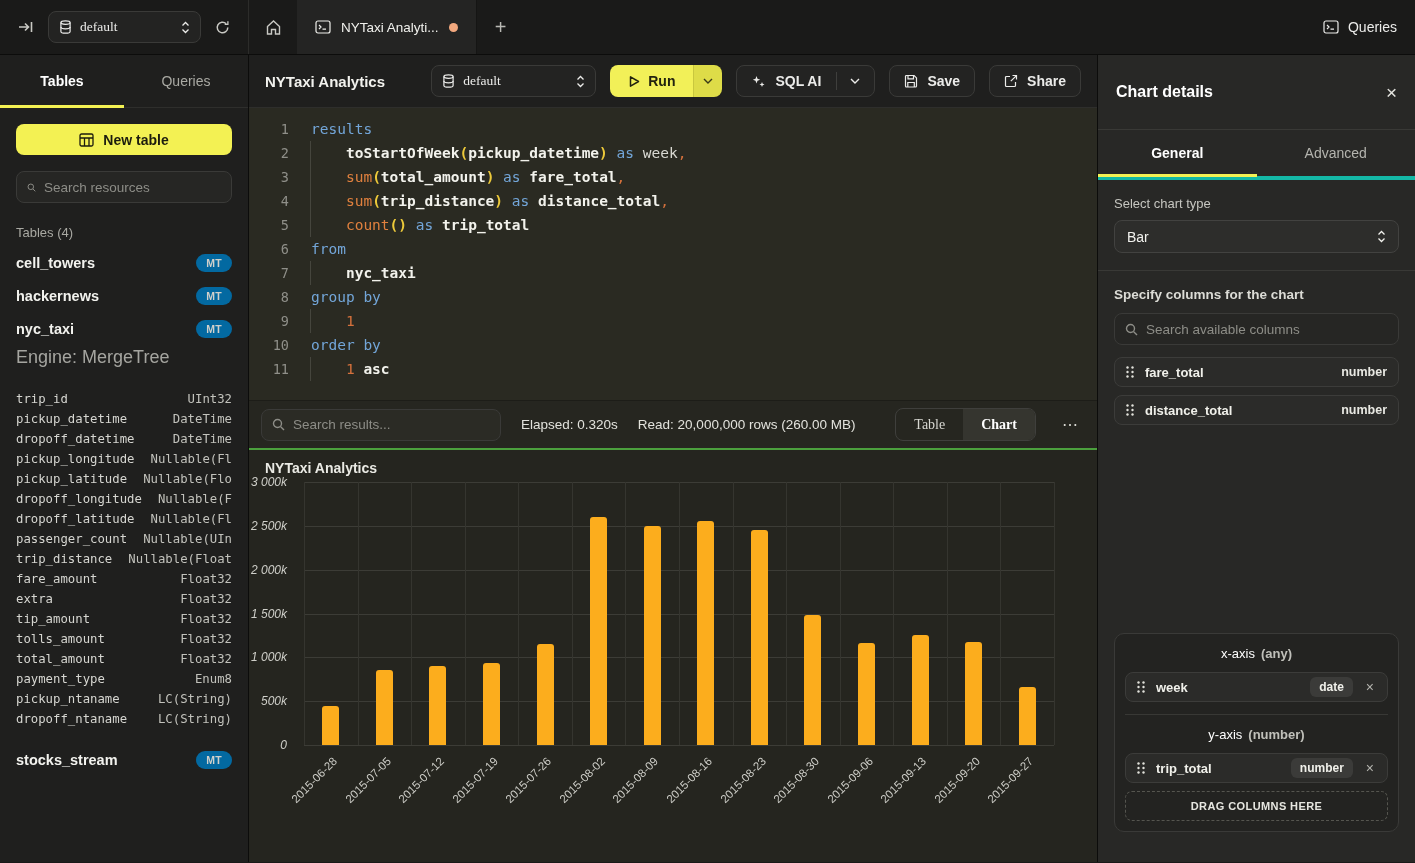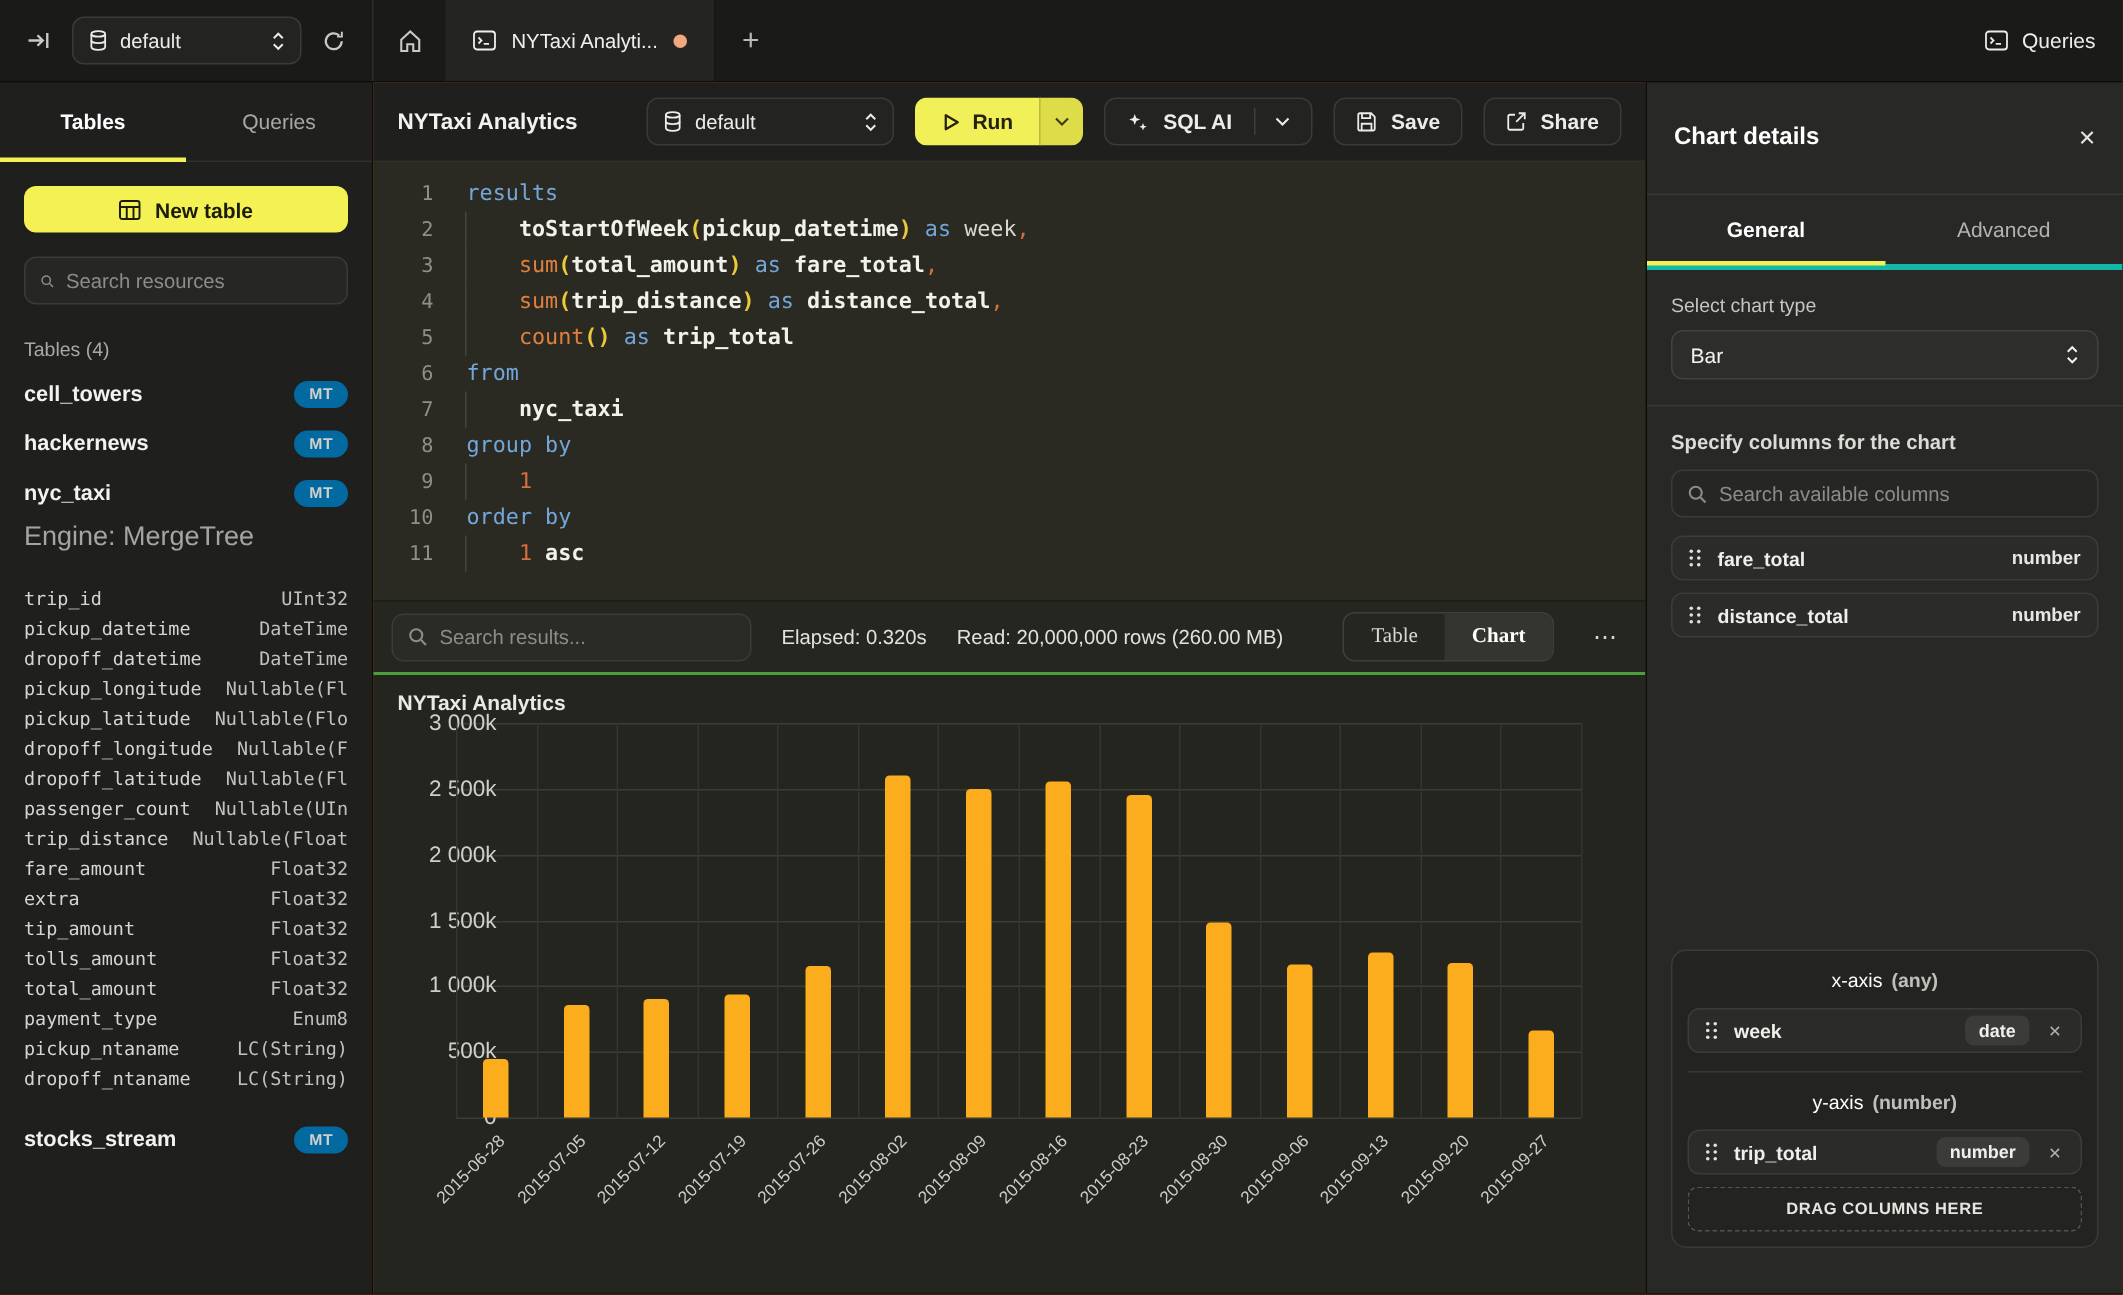--- a/index.html
+++ b/index.html
@@ -5,21 +5,21 @@
   * { margin:0; padding:0; box-sizing:border-box; }
   html,body { width:1415px; height:863px; overflow:hidden; background:#191918; color:#ececea;
               font-family:"Liberation Sans", sans-serif; font-size:14px; }
   svg { display:block; }
 
   
   .topbar { height:55px; display:flex; align-items:stretch; background:#1a1a19; border-bottom:1px solid #0c0c0b; }
   .topbar-left { width:249px; display:flex; align-items:center; gap:10px; padding:0 14px; border-right:1px solid #2c2c2a; }
   .icon-btn { background:none; border:none; color:#c9c9c4; cursor:pointer; display:flex; align-items:center; justify-content:center; padding:4px; }
   .db-select { flex:1; height:32px; display:flex; align-items:center; gap:8px; padding:0 10px; background:#232322; border:1px solid #3a3a38; border-radius:8px; color:#ececea; cursor:pointer; }
-  .db-select .lbl { flex:1; text-align:left; font-size:13.5px; }
+  .db-select .lbl { flex:1; text-align:left; font-size:13.5px;font-family:Liberation Serif, serif; }
   .tabstrip { flex:1; display:flex; align-items:stretch; }
   .home-btn { width:48px; display:flex; align-items:center; justify-content:center; color:#c9c9c4; background:none; border:none; cursor:pointer; }
   .tab { display:flex; align-items:center; gap:10px; padding:0 18px; background:#242423; color:#f0f0ec; border:none; border-right:1px solid #151514; cursor:pointer; font-size:13.5px; }
   .tab .dot { width:9px; height:9px; border-radius:50%; background:#f2a87e; }
   .newtab-btn { width:48px; background:none; border:none; color:#b9b9b4; font-size:20px; cursor:pointer; }
   .topbar-right { display:flex; align-items:center; padding:0 18px; }
   .queries-btn { display:flex; align-items:center; gap:9px; background:none; border:none; color:#ececea; font-size:14px; cursor:pointer; }
 
   
   .content { display:flex; height:807px; }
@@ -38,21 +38,21 @@
   .section-label { margin:22px 0 6px; color:#a9a9a3; font-size:13px; }
   .tbl-row { height:33px; display:flex; align-items:center; justify-content:space-between; cursor:pointer; }
   .tbl-name { font-size:14.5px; font-weight:700; color:#f2f2ee; }
   .mt-badge { background:#0369a1; color:#d0d0cb; font-size:10.5px; font-weight:700; padding:3px 10px; border-radius:10px; letter-spacing:.3px; }
   .engine-line { font-size:18px; color:#a5a5a0; margin:2px 0 21px; }
   .col-row { display:flex; justify-content:space-between; font-family:"DejaVu Sans Mono", monospace; font-size:12.3px; line-height:20px; color:#d6d6d1; white-space:nowrap; overflow:hidden; }
   .col-row .ctype { color:#c2c2bc; }
   .cols-wrap { margin-bottom:14px; }
 
   
-  .main { width:848px; display:flex; flex-direction:column; background:#c2410c; }
+  .main { width:848px; display:flex; flex-direction:column; background:#86efac; }
   .main-header { height:53px; background:#1f1f1e; border-bottom:1px solid #2e2e2c; display:flex; align-items:center; padding:0 16px; }
   .query-title { font-size:15px; font-weight:700; color:#f2f2ee; }
   .header-actions { margin-left:auto; display:flex; align-items:center; gap:14px; }
   .hdr-db { width:165px; }
   .run-split { display:flex; height:32px; border-radius:8px; overflow:hidden; }
   .run-main { display:flex; align-items:center; gap:8px; padding:0 18px; background:#f2f058; border:none; color:#23230f; font-size:14px; font-weight:700; cursor:pointer; }
   .run-caret { width:29px; background:#dedc48; border:none; border-left:1px solid #c9c73e; color:#3a3a18; cursor:pointer; display:flex; align-items:center; justify-content:center; }
   .ghost-btn { height:32px; display:flex; align-items:center; gap:9px; padding:0 14px; background:#232322; border:1px solid #3a3a38; border-radius:8px; color:#ececea; font-size:14px; font-weight:600; cursor:pointer; }
   .sqlai-btn .divider { width:1px; height:18px; background:#3f3f3d; margin:0 4px 0 6px; }
 
@@ -76,21 +76,21 @@
   .seg { padding:0 18px; background:transparent; border:none; color:#d8d8d2; font-size:14px; cursor:pointer;font-family:Liberation Serif, serif; }
   .seg.active { background:#35352f; color:#ffffff; font-weight:600; }
   .more-btn { background:none; border:none; color:#d8d8d2; font-size:16px; letter-spacing:1px; cursor:pointer; padding:4px 6px; }
 
   
   .chart-area { flex:1; background:#25251f; padding:8px 16px 0; position:relative; }
   .chart-title { font-size:14px; font-weight:600; color:#eaeae4; margin:2px 0 6px; }
   .plot-wrap { position:relative; margin-left:39px; width:750px; height:263px; }
   .gridline-h { position:absolute; left:0; right:0; height:1px; background:#3c3c36; }
   .gridline-v { position:absolute; top:0; bottom:0; width:1px; background:#35352f; }
-  .ytick { position:absolute; right:723px; transform:translateY(-50%); font-size:15px; color:#cfcfc9; white-space:nowrap; }
+  .ytick { position:absolute; right:767px; transform:translateY(-50%); font-size:12px; color:#cfcfc9; white-space:nowrap;font-style:italic; }
   .bar { position:absolute; bottom:0; width:17px; background:#fcad1d; border-radius:3px 3px 0 0; }
   .xlabels { position:relative; margin-left:39px; width:750px; height:95px; }
   .xlab { position:absolute; top:10px; width:0; }
   .xlab span { position:absolute; right:0; top:0; transform:rotate(-45deg); transform-origin:100% 0; white-space:nowrap; font-size:11.5px; color:#cdcdc7; }
 
   
   .rpanel { width:318px; background:#282826; border-left:1px solid #0c0c0b; display:flex; flex-direction:column; }
   .rpanel-head { height:75px; display:flex; align-items:center; justify-content:space-between; padding:0 18px; border-bottom:1px solid #393936; }
   .rpanel-title { font-size:16px; font-weight:700; color:#ffffff; }
   .close-btn { background:none; border:none; color:#e5e5e0; font-size:19px; cursor:pointer; line-height:1; }

